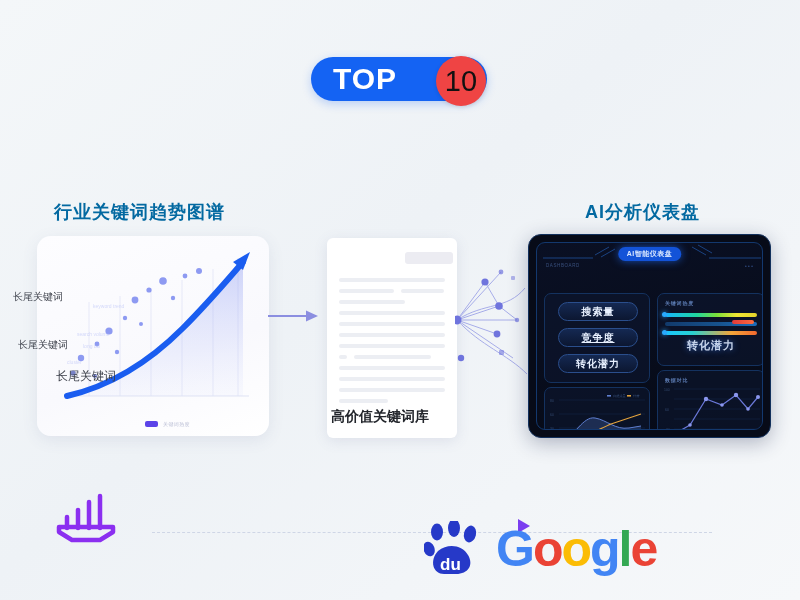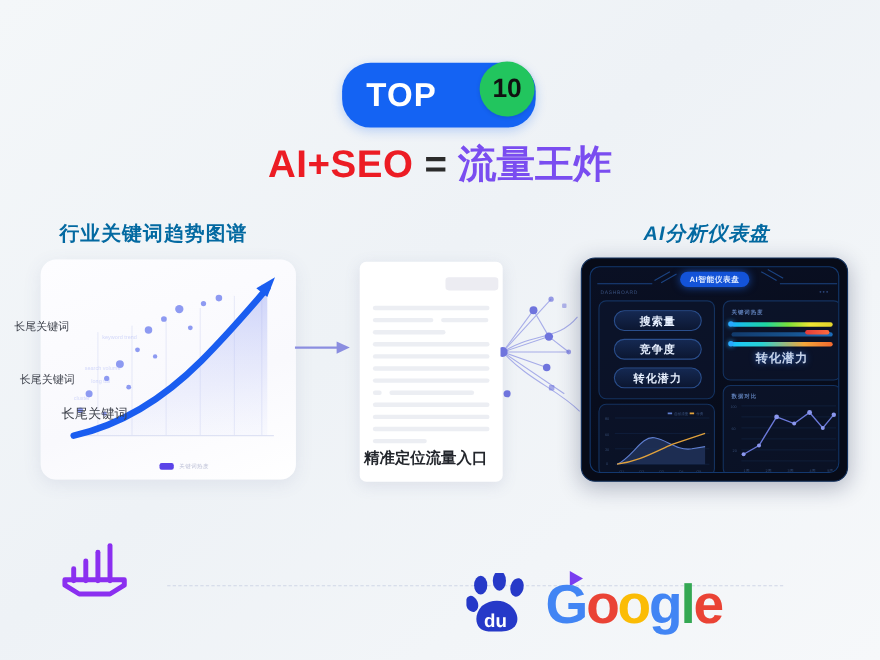--- a/index.html
+++ b/index.html
@@ -7,57 +7,57 @@
   body {
     font-family: "Liberation Sans", "DejaVu Sans", sans-serif;
     background: linear-gradient(140deg, #f4f7f9 0%, #eef2f6 45%, #f6f8fa 100%);
     position: relative;
   }
   .stage { position: absolute; inset: 0; }
 
   
   .top-badge {
     position: absolute; left: 311px; top: 57px;
-    width: 176px; height: 59px;
+    width: 176px; height: 44px;
     background: #1463f3;
     border-radius: 26px;
     display: flex; align-items: center;
     box-shadow: 0 3px 10px rgba(20,99,243,.25);
   }
   .top-badge .word {
     color: #ffffff; font-size: 30px; font-weight: bold;
     letter-spacing: 1px; margin-left: 22px;
   }
   .top-badge .circ {
     position: absolute; right: 1px; top: -1px;
     width: 50px; height: 50px; border-radius: 50%;
-    background: #22c55e;
+    background: #ef4444;
     display: flex; align-items: center; justify-content: center;
-    color: #111; font-size: 24px; font-weight: bold;
+    color: #111; font-size: 29px; font-weight: normal;
     box-shadow: 0 1px 4px rgba(0,0,0,.12);
   }
 
   
   .headline {
     position: absolute; left: 0; right: 0; top: 126px;
     text-align: center;
     font-size: 35px; font-weight: bold;
     white-space: nowrap;
   }
   .headline .kw-red { color: #ec1c24; letter-spacing: .5px; }
   .headline .kw-eq  { color: #2b2b2b; margin: 0 10px; }
   .headline .kw-pur { color: #7a4df0; }
 
   
   .sec-title {
     position: absolute; font-size: 18px; font-weight: bold; color: #0369a1;
     letter-spacing: 1px; white-space: nowrap;
   }
   .sec-title.left  { left: 54px;  top: 200px; }
-  .sec-title.right { left: 585px; top: 200px; font-style: italic; }
+  .sec-title.right { left: 585px; top: 200px; }
 
   
   .chart-card {
     position: absolute; left: 37px; top: 236px;
     width: 232px; height: 200px;
     background: linear-gradient(160deg,#fdfdff 0%, #f9f9fd 60%, #ffffff 100%);
     border-radius: 14px;
     box-shadow: 0 4px 16px rgba(80,90,140,.10);
     overflow: hidden;
   }
@@ -124,35 +124,36 @@
     white-space: nowrap; letter-spacing: .5px;
     box-shadow: 0 0 8px rgba(30,110,255,.65);
   }
   .dash-sub { position: absolute; left: 9px; top: 20px; font-size: 4.5px; color: #39507e; letter-spacing: .6px; }
   .dash-dots { position: absolute; right: 8px; top: 20px; font-size: 6px; color: #2c4578; letter-spacing: 1px; }
 
   .panel {
     position: absolute;
     border: 1px solid #14325f; border-radius: 7px;
     background: rgba(13,22,46,.62);
+    margin-top: 20px;
   }
   .p-pills  { left: 7px;   top: 30px;  width: 106px; height: 90px; }
   .p-heat   { left: 120px; top: 30px;  width: 108px; height: 73px; }
   .p-area   { left: 7px;   top: 124px; width: 106px; height: 66px; }
   .p-line   { left: 120px; top: 107px; width: 108px; height: 83px; }
 
   .pill {
     position: absolute; left: 13px; width: 80px; height: 19px;
     border: 1px solid #2a4e8c; border-radius: 10px;
     background: linear-gradient(180deg, rgba(24,48,96,.75), rgba(12,24,52,.75));
     display: flex; align-items: center; justify-content: center;
     color: #e8f1ff; font-size: 10px; font-weight: bold; letter-spacing: 1px;
   }
   .pill.n0 { top: 8px; }
-  .pill.n1 { top: 34px; }
+  .pill.n1 { top: 34px; text-decoration: underline; }
   .pill.n2 { top: 60px; }
 
   .ptitle { position: absolute; left: 7px; top: 6px; font-size: 5px; color: #5d7db5; letter-spacing: .8px; font-weight: bold; }
   .heatrow { position: absolute; left: 7px; right: 7px; height: 4px; border-radius: 2px; }
   .heatrow.r0 { top: 19px; background: linear-gradient(90deg,#17b6ff 0%,#1fd6a0 34%,#7ae03a 56%,#f0e633 78%,#e4d32b 100%); }
   .heatrow.r1 { top: 28px; background: linear-gradient(90deg,#123a6b 0%,#17538f 60%,#1b6cbb 100%); }
   .heatrow.r2 { top: 37px; background: linear-gradient(90deg,#18c6ff 0%,#2ad1d1 30%,#f4a63a 72%,#f2682e 100%); }
   .heat-dot { position: absolute; left: 4px; width: 5px; height: 5px; border-radius: 50%; background: #29aaff; box-shadow: 0 0 5px #29aaff; }
   .heat-dot.d0 { top: 18px; }
   .heat-dot.d2 { top: 36px; }
@@ -191,23 +192,20 @@
 </head>
 <body>
 
 <div class="stage">
 
   <div class="top-badge">
     <span class="word">TOP</span>
     <span class="circ">10</span>
   </div>
 
-  <div class="headline">
-    <span class="kw-red">AI+SEO</span><span class="kw-eq">=</span><span class="kw-pur">流量王炸</span>
-  </div>
 
   <div class="sec-title left">行业关键词趋势图谱</div>
   <div class="sec-title right">AI分析仪表盘</div>
 
   <div class="chart-card">
     <svg class="plot" viewBox="0 0 232 200">
       <defs>
         <linearGradient id="areaFill" x1="0" y1="0" x2="0" y2="1">
           <stop offset="0%" stop-color="#8f9cf2" stop-opacity=".45"></stop>
           <stop offset="100%" stop-color="#cdd5fb" stop-opacity=".10"></stop>
@@ -280,21 +278,21 @@
     <div class="ln" style="width:100%"></div>
     <div class="lnrow">
       <div class="ln" style="width:8%"></div>
       <div class="ln" style="width:72%"></div>
     </div>
     <div class="ln" style="width:100%"></div>
     <div class="ln" style="width:100%"></div>
     <div class="ln" style="width:100%"></div>
     <div class="ln" style="width:46%"></div>
   </div>
-  <div class="doc-label">精准定位流量入口</div>
+  <div class="doc-label">高价值关键词库</div>
 
   <svg class="nodegraph" width="80" height="130">
     <g stroke="#9aa0e6" stroke-width="1" fill="none" opacity=".85">
       <path d="M2,58 L30,20"></path>
         <path d="M2,58 L46,10"></path>
         <path d="M2,58 L44,44"></path>
       <path d="M2,58 L62,58"></path>
         <path d="M2,58 L42,72"></path>
         <path d="M2,58 L58,96"></path>
       <path d="M2,58 C30,40 52,48 70,26"></path>

